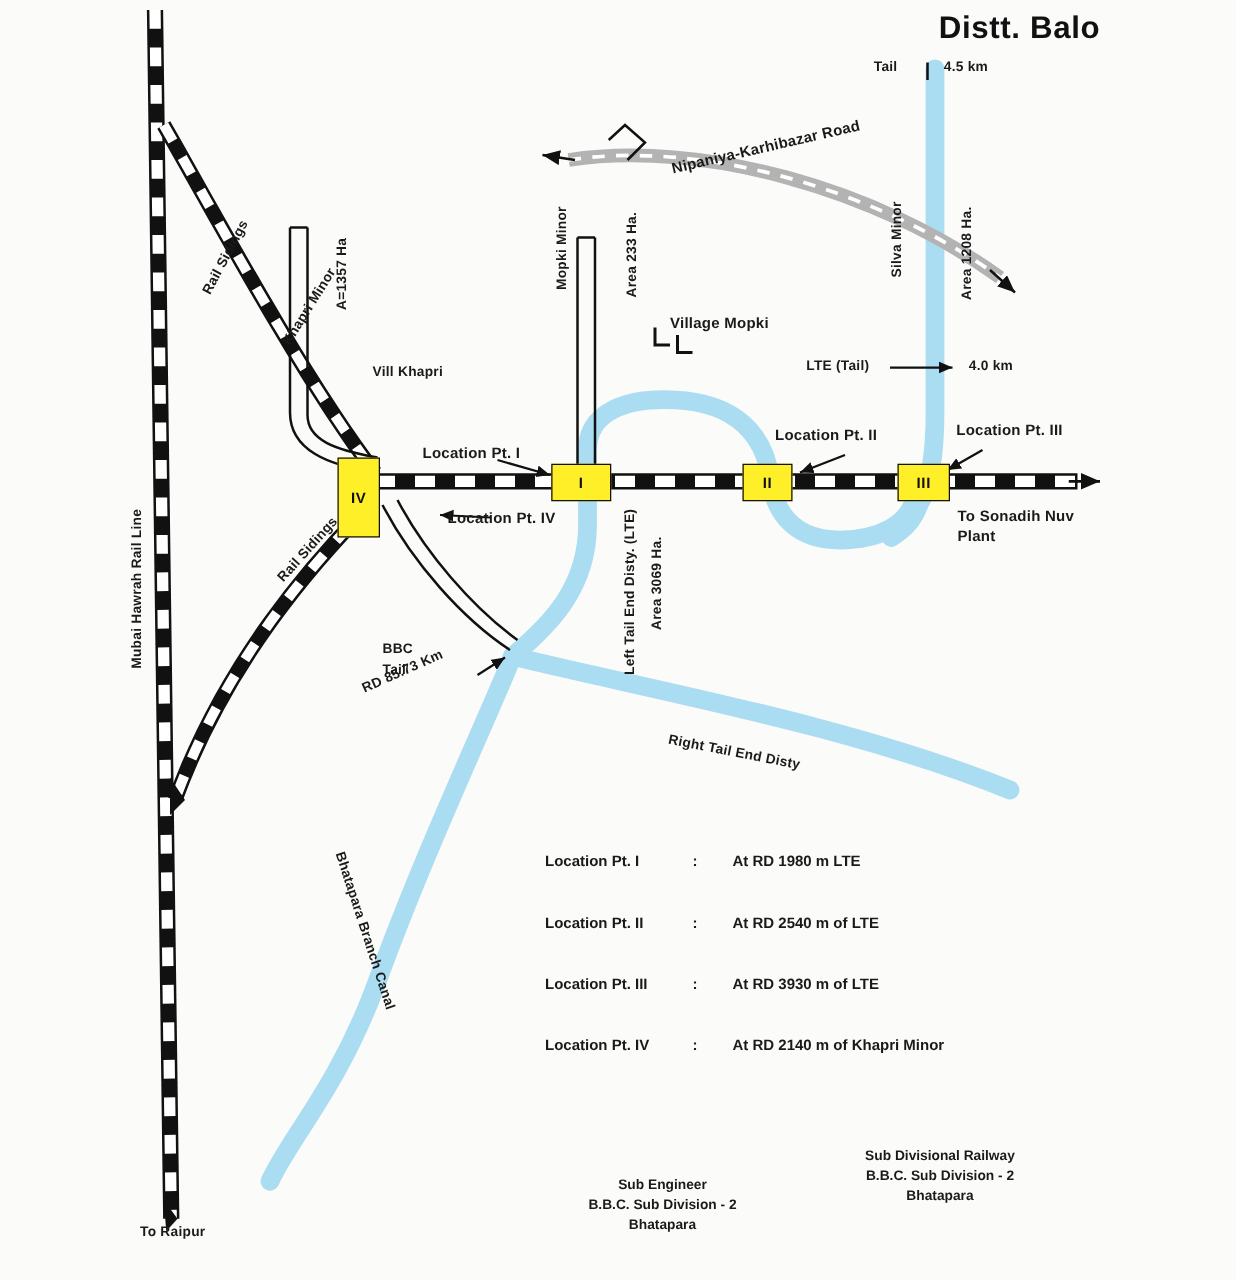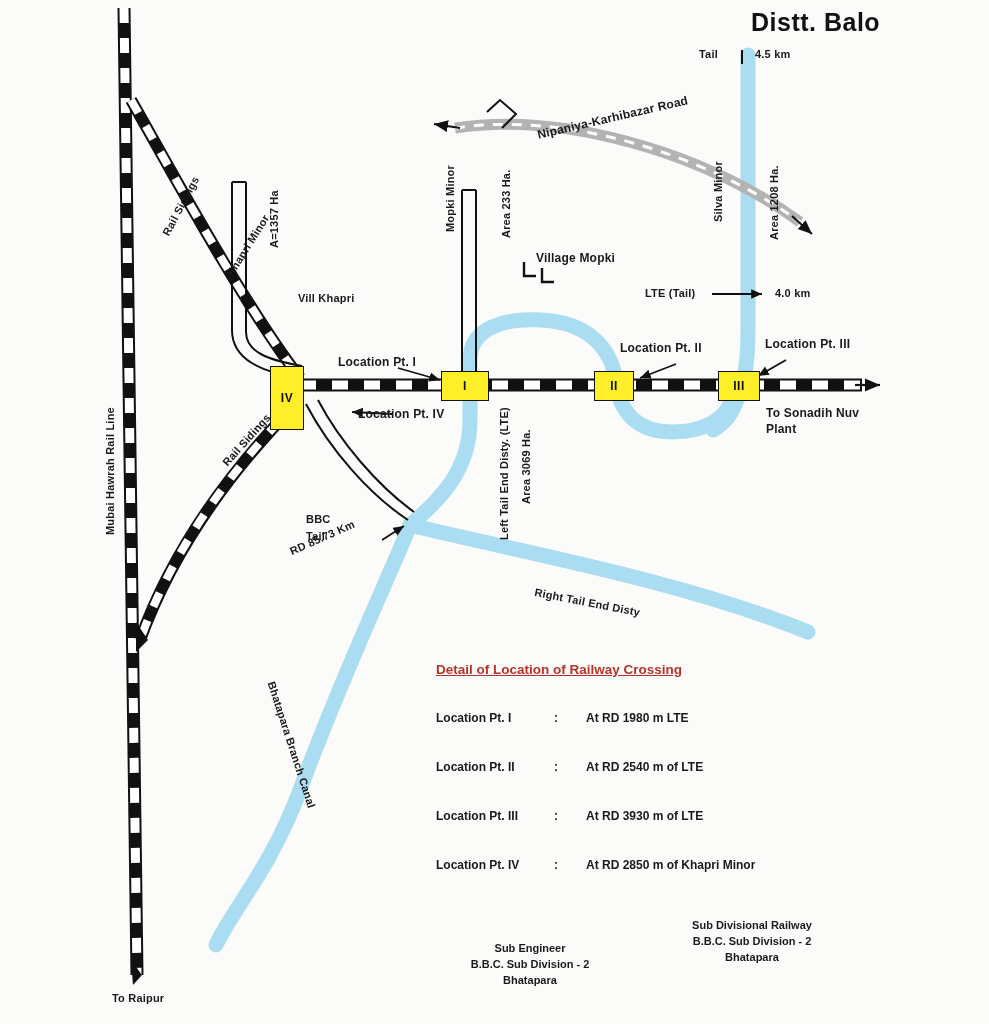--- a/index.html
+++ b/index.html
@@ -236,49 +236,48 @@
   <div class="lbl rot90" style="left:520px; top:504px;">Area 3069 Ha.</div>
 
   <div class="lbl" style="left:536px; top:586px; transform:rotate(11deg); transform-origin:left top;">Right Tail End Disty</div>
 
   <div class="lbl" style="left:306px; top:513px;">BBC</div>
   <div class="lbl" style="left:306px; top:530px;">Tail</div>
   <div class="lbl" style="left:288px; top:546px; transform:rotate(-24deg); transform-origin:left top;">RD 85.73 Km</div>
 
   <div class="lbl" style="left:277px; top:680px; transform:rotate(72deg); transform-origin:left top;">Bhatapara Branch Canal</div>
 
-  <div class="lbl" style="left:112px; top:980px;margin-top:12px;">To Raipur</div>
+  <div class="lbl" style="left:112px; top:980px;">To Raipur</div>
 
   <div class="box-marker" style="left:270px; top:366px; width:32px; height:62px;">IV</div>
   <div class="box-marker" style="left:441px; top:371px; width:46px; height:28px;">I</div>
   <div class="box-marker" style="left:594px; top:371px; width:38px; height:28px;">II</div>
   <div class="box-marker" style="left:718px; top:371px; width:40px; height:28px;">III</div>
 
   <div class="legend-box">
-    <div class="legend-title">Detail of Location of Railway Crossing</div>
 
     <div class="legend-row">
       <span class="lr-name">Location Pt. I</span>
       <span class="lr-colon">:</span>
       <span class="lr-val">At RD 1980 m LTE</span>
     </div>
     <div class="legend-row">
       <span class="lr-name">Location Pt. II</span>
       <span class="lr-colon">:</span>
       <span class="lr-val">At RD 2540 m of LTE</span>
     </div>
     <div class="legend-row">
       <span class="lr-name">Location Pt. III</span>
       <span class="lr-colon">:</span>
       <span class="lr-val">At RD 3930 m of LTE</span>
     </div>
     <div class="legend-row">
       <span class="lr-name">Location Pt. IV</span>
       <span class="lr-colon">:</span>
-      <span class="lr-val">At RD 2850 m of Khapri Minor</span>
+      <span class="lr-val">At RD 2140 m of Khapri Minor</span>
     </div>
   </div>
 
   <div class="sign-block" style="left:440px; top:930px; width:180px;margin-top:11px;">
     <div>Sub Engineer</div>
     <div>B.B.C. Sub Division - 2</div>
     <div>Bhatapara</div>
   </div>
 
   <div class="sign-block" style="left:652px; top:918px; width:200px;">

